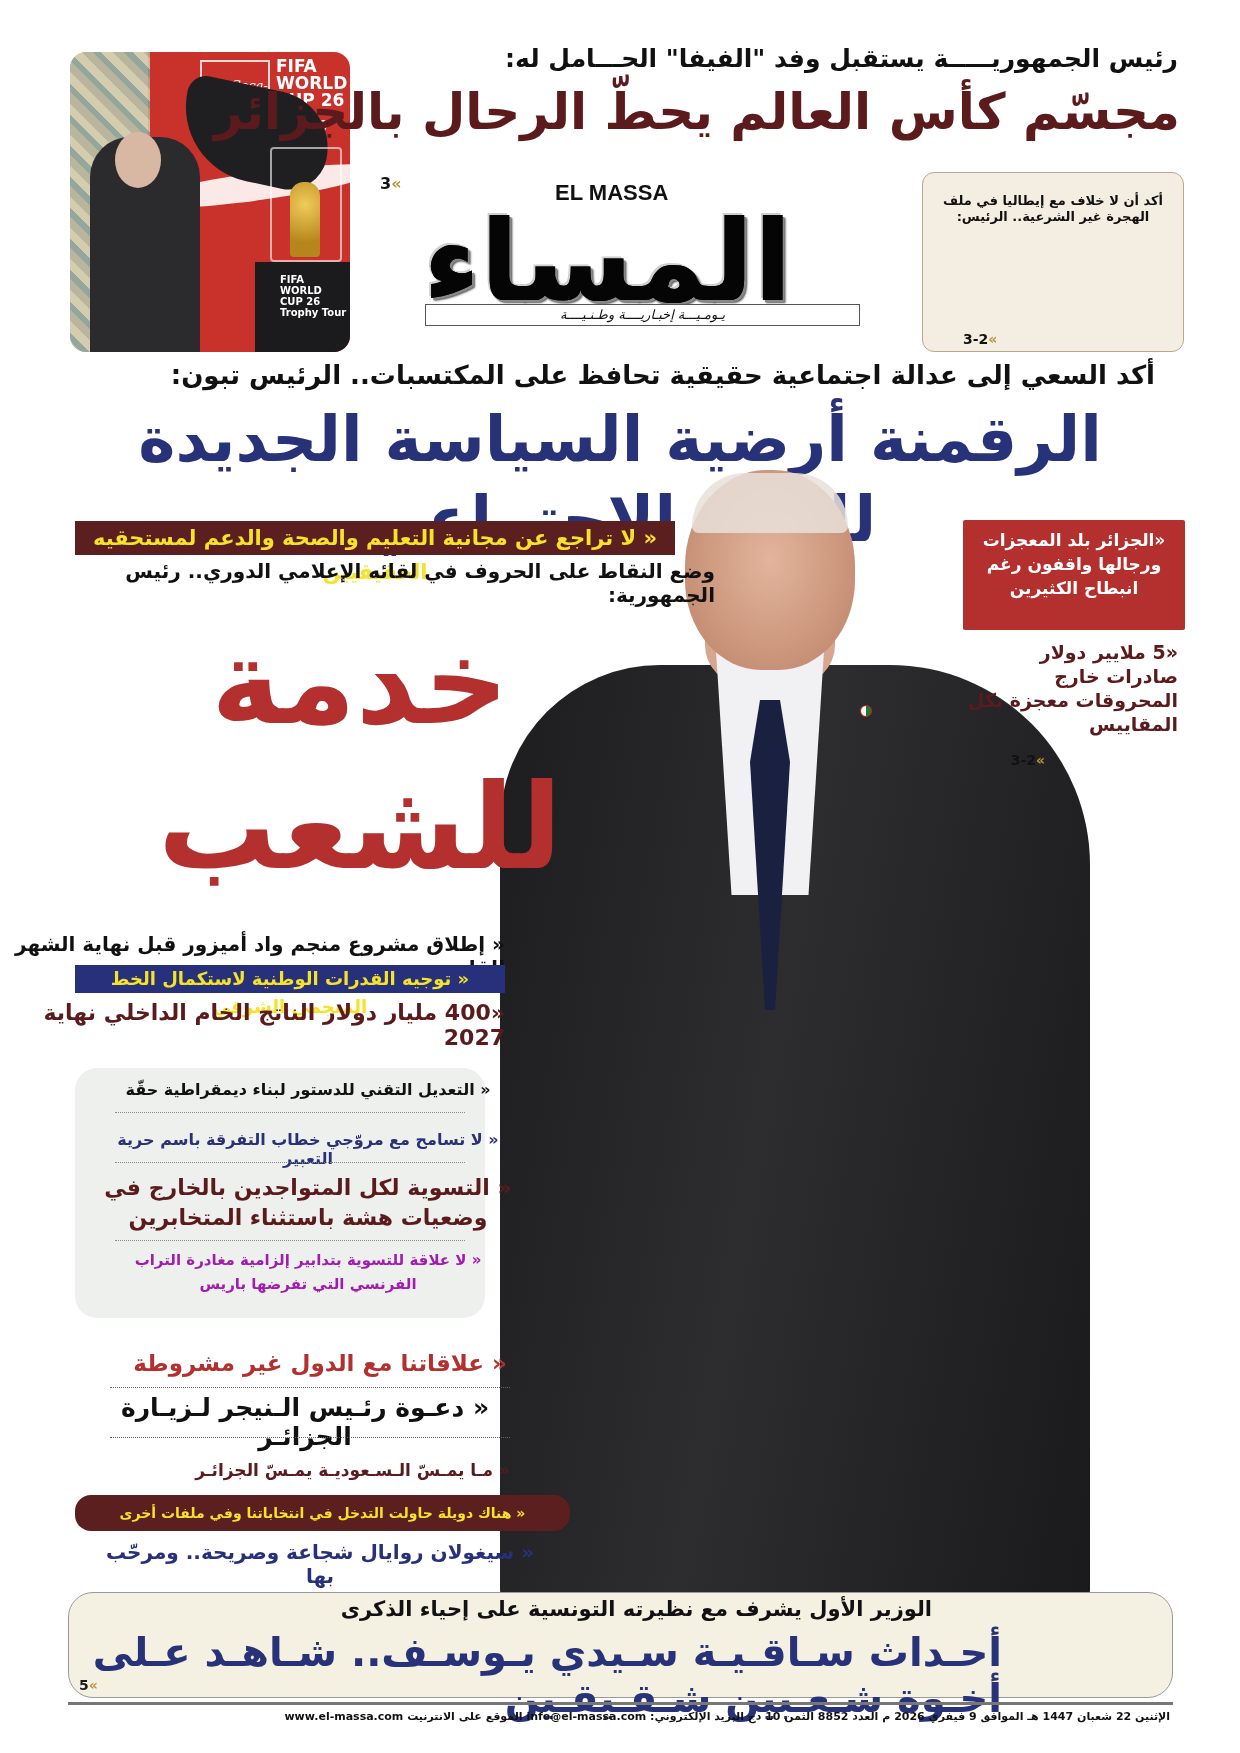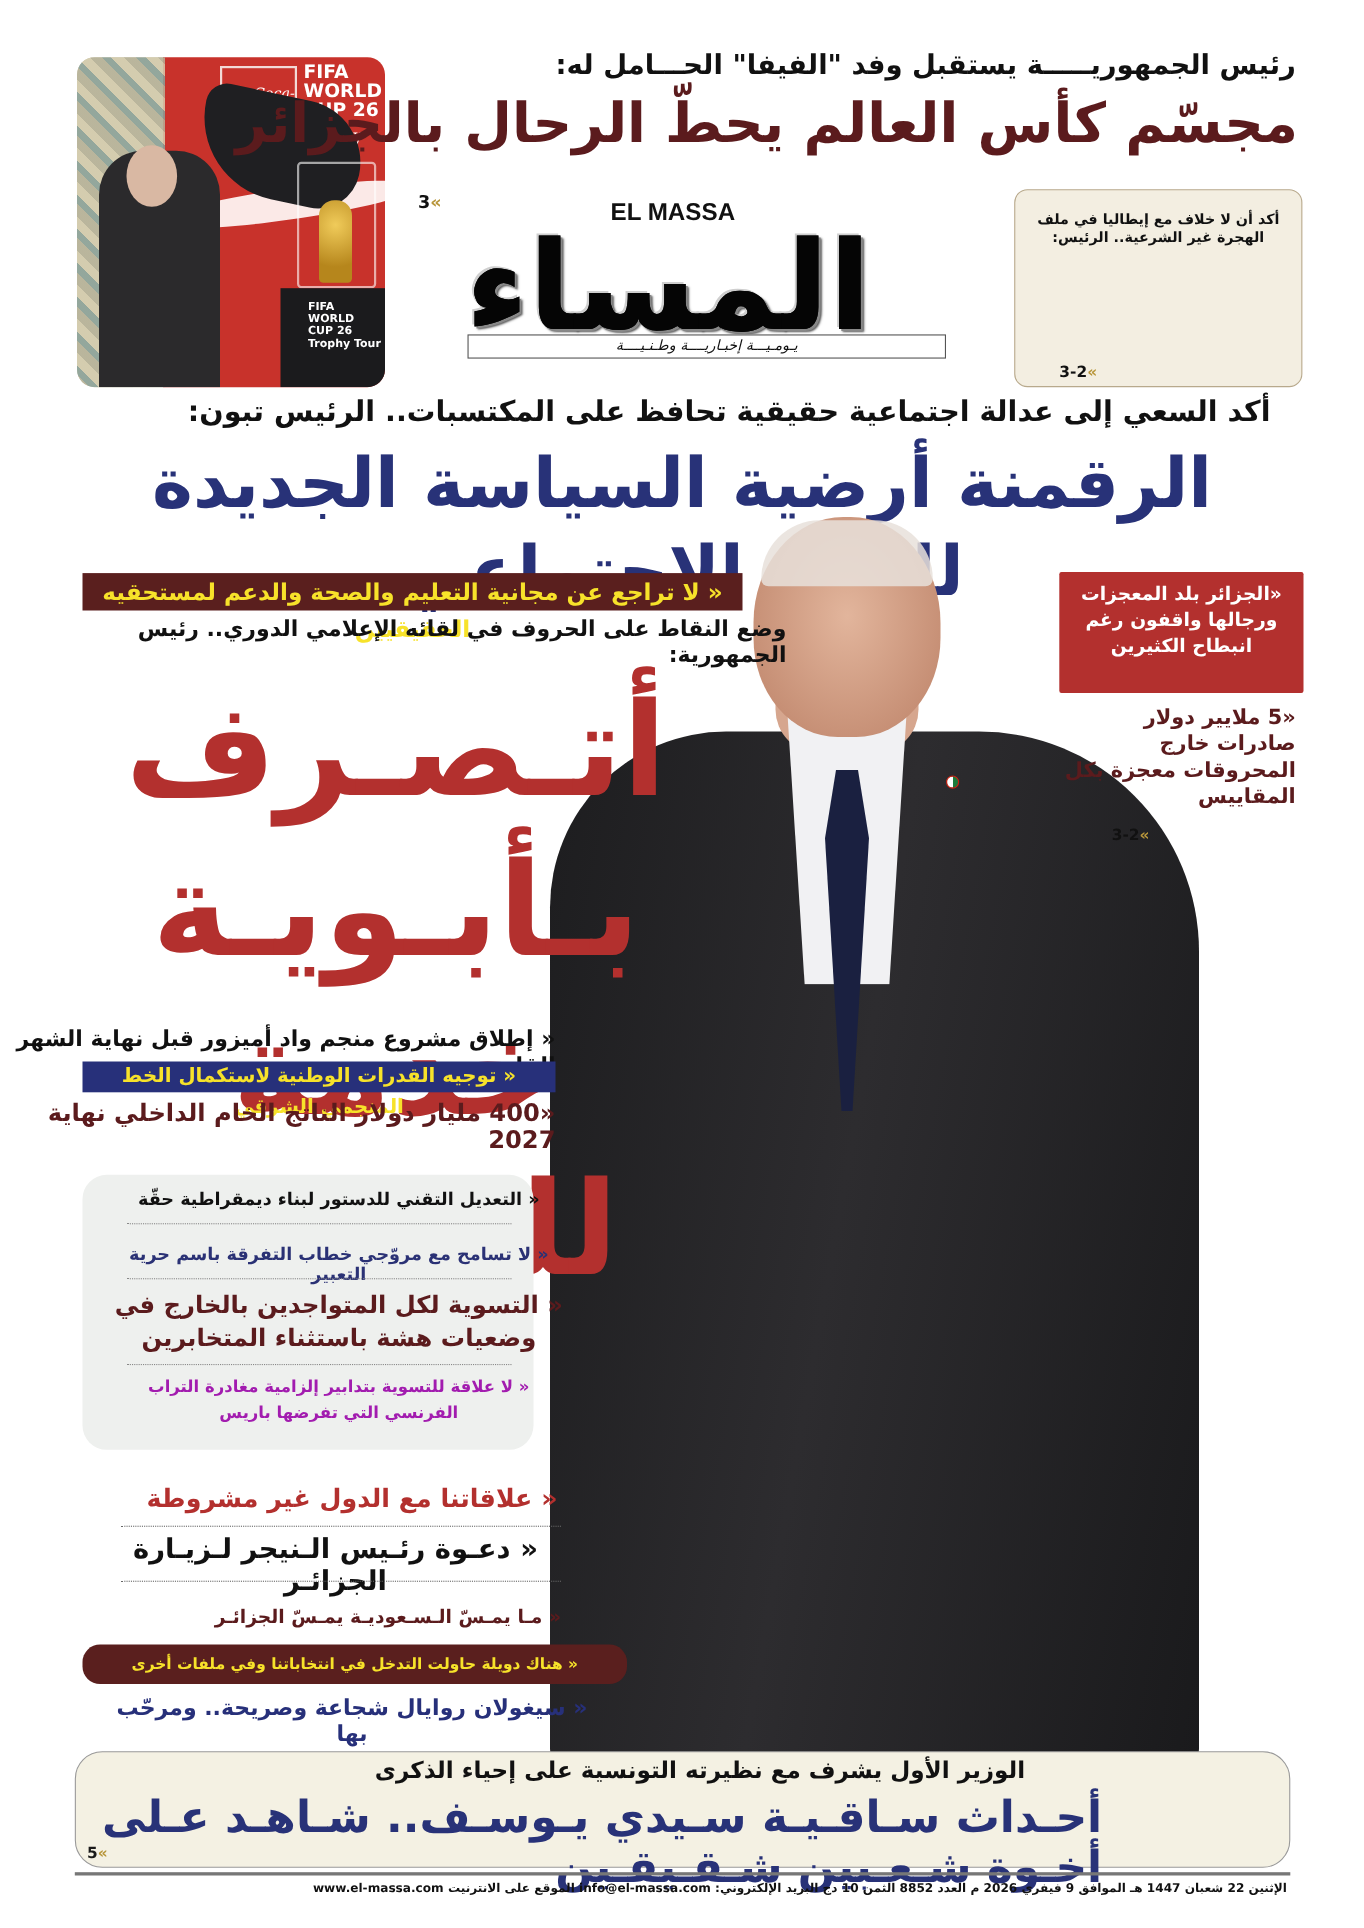--- a/index.html
+++ b/index.html
@@ -160,21 +160,20 @@
 </div>
 
 <div id="left-notice" class="abs ar">«الجزائر بلد المعجزات ورجالها واقفون رغم انبطاح الكثيرين</div>
 <div id="left-notice-2" class="abs ar">«5 ملايير دولار صادرات خارج المحروقات معجزة بكل المقاييس</div>
 <div id="ref-32b" class="abs"><span>3-2</span><span class="arr">«</span></div>
 
 <div id="banner-1" class="abs banner ar">« لا تراجع عن مجانية التعليم والصحة والدعم لمستحقيه الحقيقيين</div>
 <div id="sub-kicker" class="abs ar">وضع النقاط على الحروف في لقائه الإعلامي الدوري.. رئيس الجمهورية:</div>
 
 <div id="red-title" class="abs ar">
-  <div>أتـصـرف بـأبـويـة</div>
   <div>خدمة للشعب</div>
 </div>
 
 <div id="b1" class="bullet">« إطلاق مشروع منجم واد أميزور قبل نهاية الشهر القادم</div>
 <div id="b2" class="bullet abs">« توجيه القدرات الوطنية لاستكمال الخط المنجمي الشرقي</div>
 <div id="b3" class="bullet">«400 مليار دولار الناتج الخام الداخلي نهاية 2027</div>
 
 <div id="panel" class="abs">
   <div id="p1" class="panel-item">« التعديل التقني للدستور لبناء ديمقراطية حقّة</div>
   <div class="dots" style="top:44px"></div>

